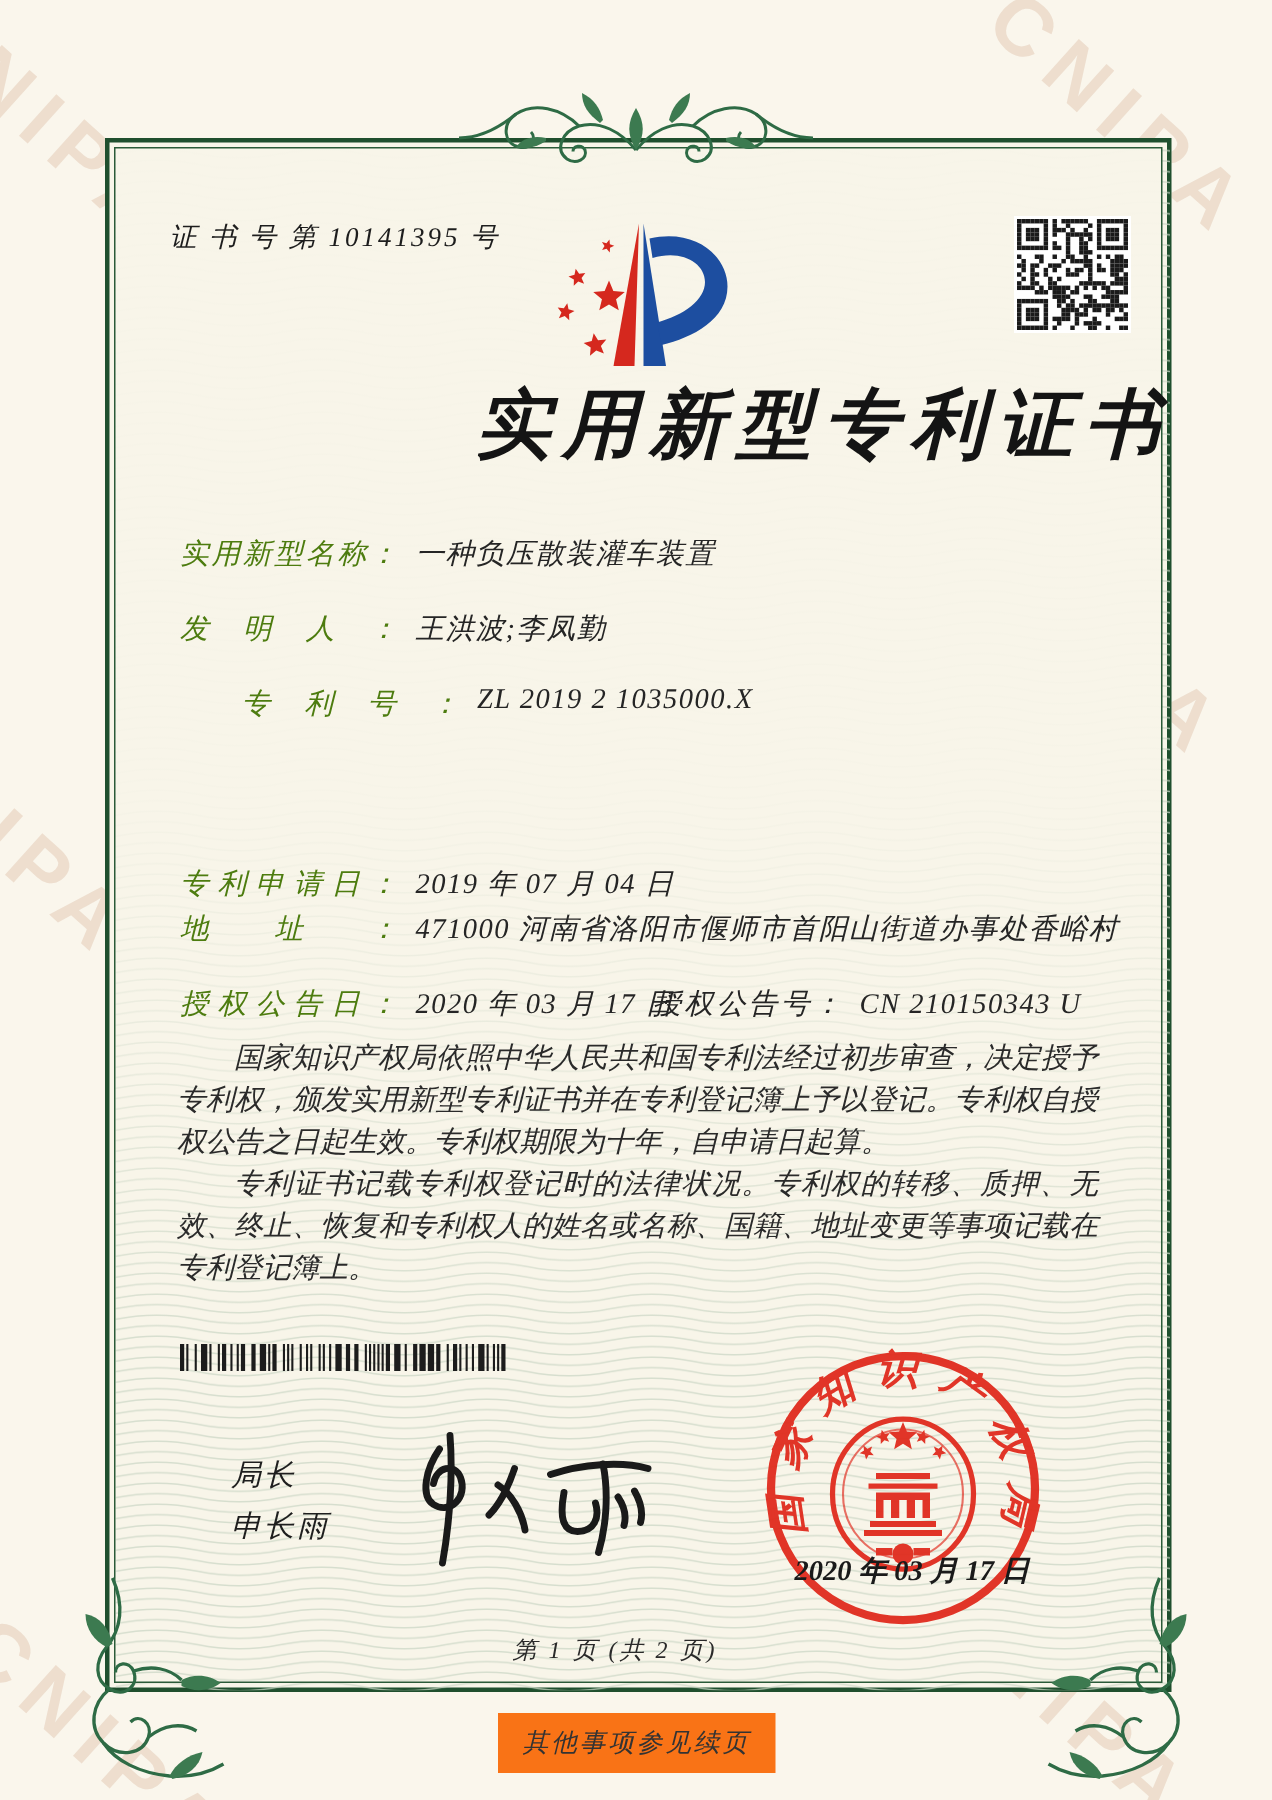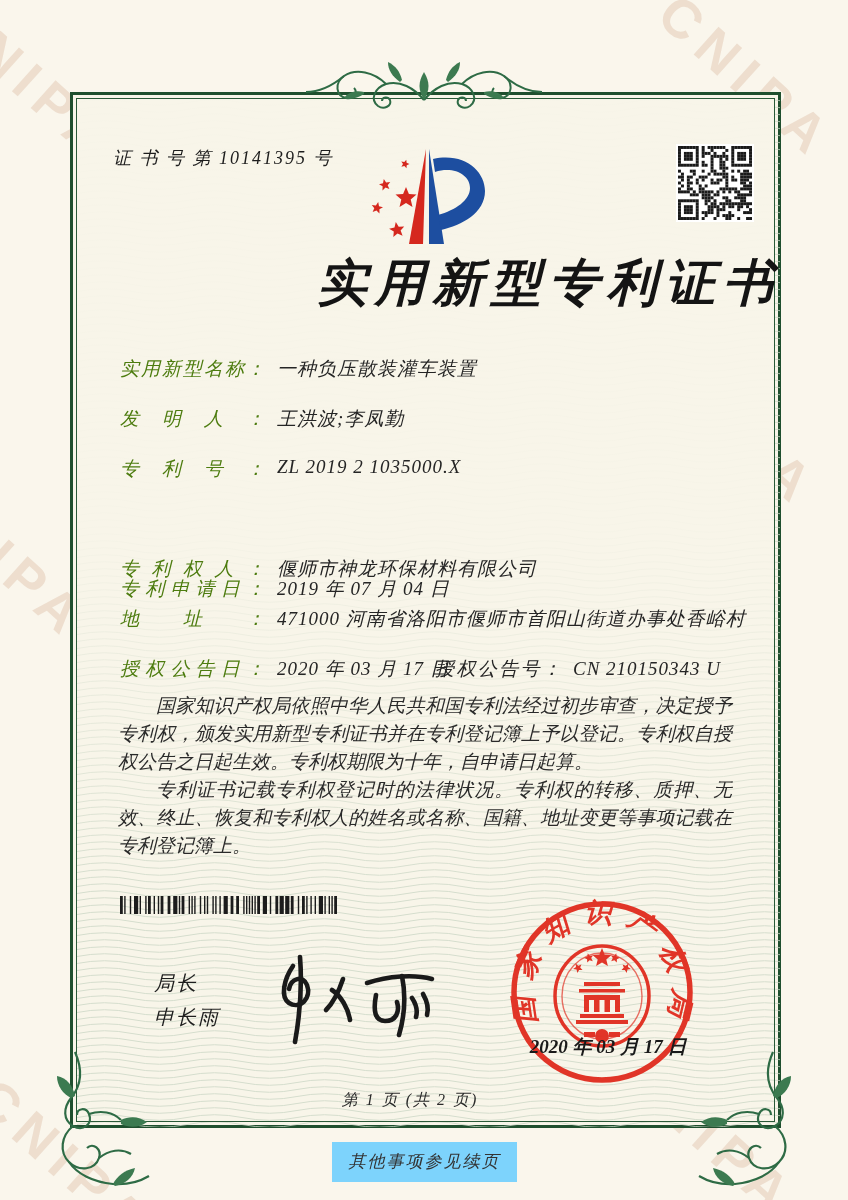--- a/index.html
+++ b/index.html
@@ -61,21 +61,21 @@
   .seal-date{
     position:absolute;left:528px;top:1034px;width:160px;text-align:center;
     font-size:19px;font-weight:bold;color:#1a1a1a;letter-spacing:0px;white-space:nowrap;
   }
   .page-info{
     position:absolute;left:60px;top:1090px;width:700px;text-align:center;
     font-size:16px;color:#2a2a2a;letter-spacing:2px;
   }
   .note-box{
     position:absolute;left:332px;top:1142px;width:185px;height:40px;
-    background:#7dd3fc;text-align:center;line-height:40px;
+    background:#f97316;text-align:center;line-height:40px;
     font-size:17px;color:#333;letter-spacing:2px;
   }
   .qr{position:absolute;left:676px;top:144px;width:78px;height:78px;background:#fff;padding:2px;box-sizing:border-box;}
   .barcode{position:absolute;left:120px;top:896px;width:218px;height:18px;}
   .logo{position:absolute;left:352px;top:138px;width:150px;height:128px;}
   .signature{position:absolute;left:255px;top:952px;width:190px;height:95px;}
   .seal{position:absolute;left:506px;top:896px;width:192px;height:192px;opacity:.94;}
 </style>
 </head>
 <body>
@@ -492,28 +492,25 @@
   </svg>
 
   <div class="title">实用新型专利证书</div>
 
   <div class="frow" style="top:356px;">
     <span class="flabel">实用新型名称：</span><span class="fvalue">一种负压散装灌车装置</span>
   </div>
   <div class="frow" style="top:406px;">
     <span class="flabel">发明人：</span><span class="fvalue">王洪波;李凤勤</span>
   </div>
-  <div class="frow" style="top:456px;">
+  <div class="frow" style="top:456px;margin-left:41px;">
     <span class="flabel">专利号：</span><span class="fvalue">ZL 2019 2 1035000.X</span>
   </div>
   <div class="frow" style="top:532px;margin-top:44px;">
     <span class="flabel">专利申请日：</span><span class="fvalue">2019 年 07 月 04 日</span>
-  </div>
-  <div class="frow" style="top:556px;">
-    <span class="flabel">专利权人：</span><span class="fvalue">偃师市神龙环保材料有限公司</span>
   </div>
   <div class="frow" style="top:606px;">
     <span class="flabel">地址：</span><span class="fvalue">471000 河南省洛阳市偃师市首阳山街道办事处香峪村</span>
   </div>
   <div class="frow" style="top:656px;">
     <span class="flabel">授权公告日：</span><span class="fvalue">2020 年 03 月 17 日</span>
     <span style="position:absolute;left:315px;top:0;">
       <span class="flabel2">授权公告号：</span><span class="fvalue">CN 210150343 U</span>
     </span>
   </div>

